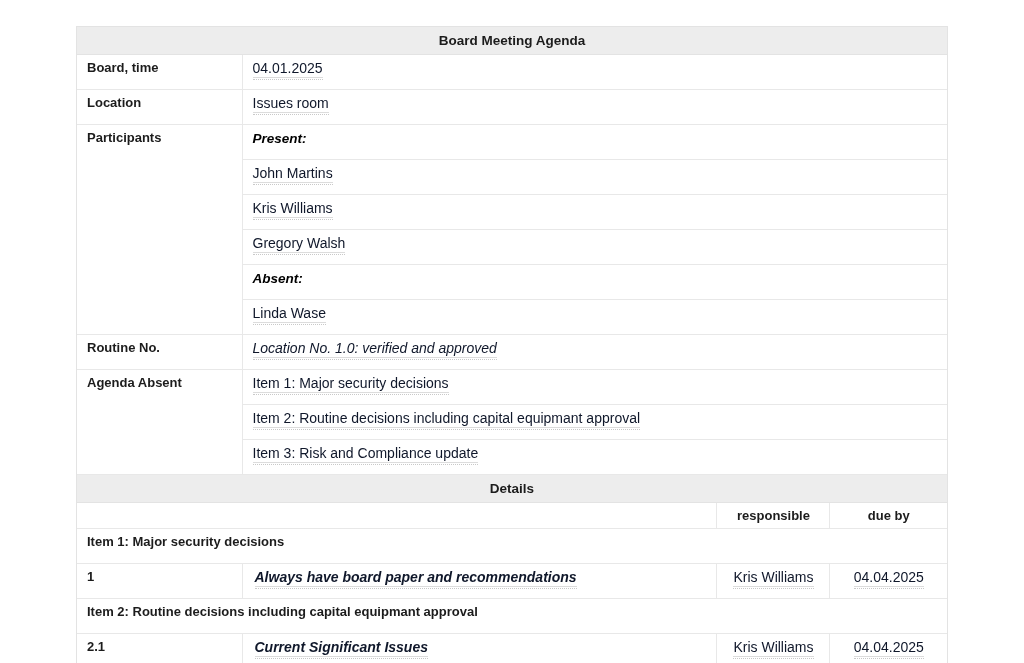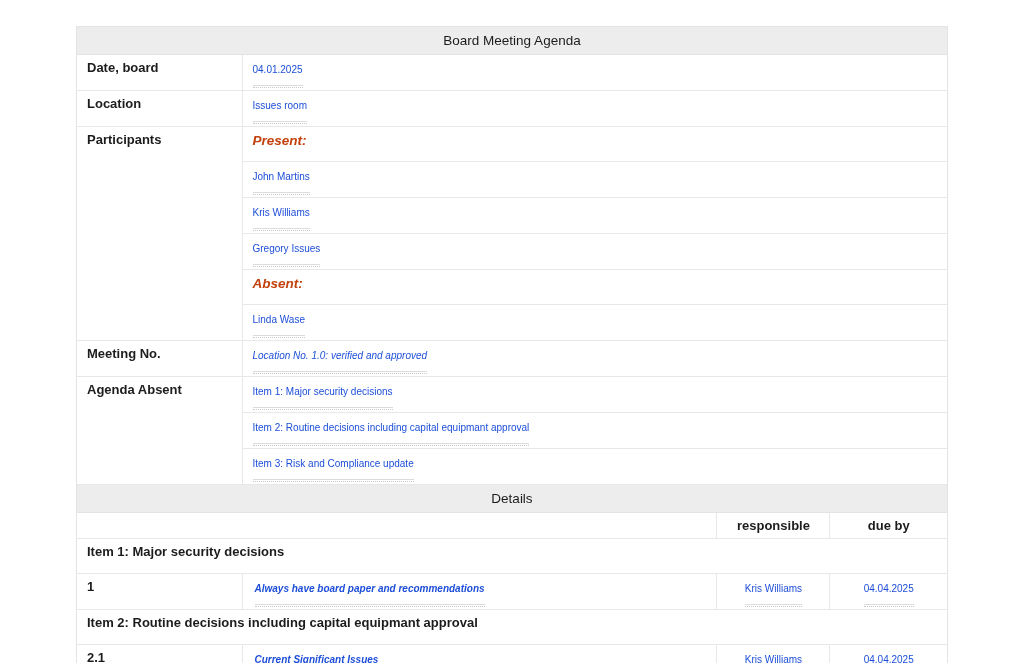--- a/index.html
+++ b/index.html
@@ -44,21 +44,21 @@
     border-bottom: 1px solid #e8e8e8;
     padding: 0;
     vertical-align: top;
     height: 25px;
   }
 
   
   .banner {
     background: #ededed;
     text-align: center;
-    font-weight: normal;
+    font-weight: bold;
     font-size: 13.5px;
     color: #1c1c1c;
     height: 27px;
     line-height: 27px;
     border-bottom: 1px solid #e3e3e3 !important;
   }
 
   
   .label-cell {
     font-weight: bold;
@@ -70,42 +70,42 @@
   }
 
   
   .value-cell {
     padding: 5px 0 4px 10px !important;
     line-height: 16px;
   }
 
   .val {
     display: inline-block;
-    font-size: 10px;
-    color: #1d4ed8;
+    font-size: 14px;
+    color: #0f172a;
     border-bottom: 1px solid #dcdcdc;
-    padding-bottom: 7px;
+    padding-bottom: 1px;
     position: relative;
   }
   .val::after {
     content: "";
     position: absolute;
     left: 0;
     right: 0;
     bottom: -3px;
     height: 0;
     border-bottom: 1px dotted #c9c9c9;
   }
   .val.italic { font-style: italic; }
 
   .subhead {
     font-weight: bold;
     font-style: italic;
     font-size: 13.5px;
-    color: #c2410c;
+    color: #000000;
   }
 
   
   .colhead {
     text-align: center;
     font-weight: bold;
     font-size: 13px;
     color: #1c1c1c;
     height: 25px;
     line-height: 25px;
@@ -160,21 +160,21 @@
         <col style="width:113px">
         <col style="width:117px">
       </colgroup>
       <tbody>
 
         <tr>
           <td class="banner" colspan="4">Board Meeting Agenda</td>
         </tr>
 
         <tr>
-          <td class="label-cell">Date, board</td>
+          <td class="label-cell">Board, time</td>
           <td class="value-cell" colspan="3">
             <span class="val">04.01.2025</span>
           </td>
         </tr>
 
         <tr>
           <td class="label-cell">Location</td>
           <td class="value-cell" colspan="3">
             <span class="val">Issues room</span>
           </td>
@@ -192,37 +192,37 @@
             <span class="val">John Martins</span>
           </td>
         </tr>
         <tr>
           <td class="value-cell" colspan="3">
             <span class="val">Kris Williams</span>
           </td>
         </tr>
         <tr>
           <td class="value-cell" colspan="3">
-            <span class="val">Gregory Issues</span>
+            <span class="val">Gregory Walsh</span>
           </td>
         </tr>
 
         <tr>
           <td class="value-cell" colspan="3">
             <span class="subhead">Absent:</span>
           </td>
         </tr>
         <tr>
           <td class="value-cell" colspan="3">
             <span class="val">Linda Wase</span>
           </td>
         </tr>
 
         <tr>
-          <td class="label-cell">Meeting No.</td>
+          <td class="label-cell">Routine No.</td>
           <td class="value-cell" colspan="3">
             <span class="val italic">Location No. 1.0: verified and approved</span>
           </td>
         </tr>
 
         <tr>
           <td class="label-cell" rowspan="3">Agenda Absent</td>
           <td class="value-cell" colspan="3">
             <span class="val">Item 1: Major security decisions</span>
           </td>

